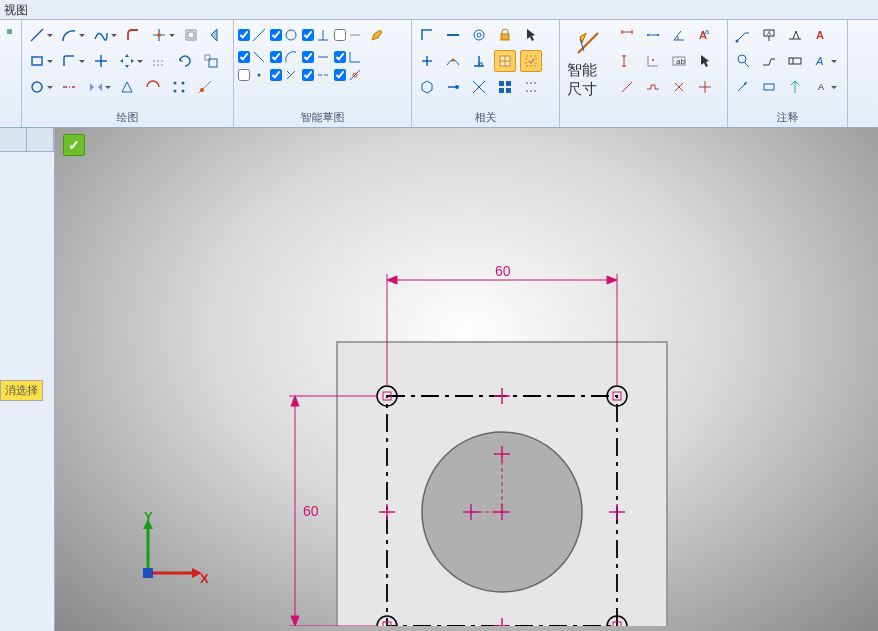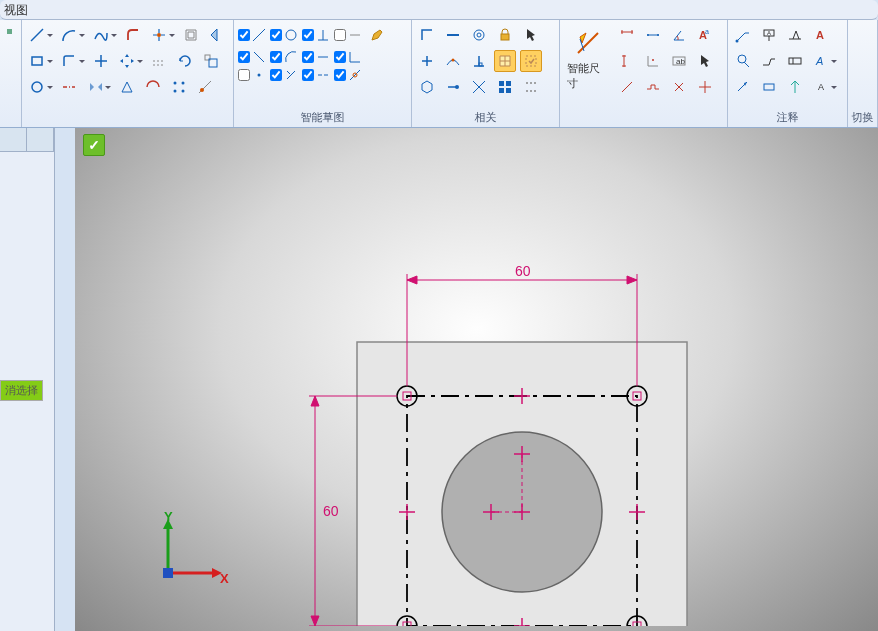--- a/index.html
+++ b/index.html
@@ -1,43 +1,43 @@
 <!DOCTYPE html>
 <html><head>
 <meta charset="utf-8">
 <style>
 * { box-sizing: border-box; margin: 0; padding: 0; }
 body { font-family: "Microsoft YaHei", sans-serif; font-size: 12px; background: #d6e3f3; width: 878px; height: 631px; overflow: hidden; }
 
-.titlebar { height: 20px; padding: 2px 4px; background: #e8eef8; border-bottom: 1px solid #a8b8d0; font-size: 12px; color: #333; border-radius: 6px; }
+.titlebar { height: 20px; padding: 2px 4px; background: #e8eef8; border-bottom: 1px solid #a8b8d0; font-size: 12px; color: #333; }
 
 .ribbon { display: flex; height: 108px; background: linear-gradient(#f5f8fc, #e4ecf8); border-bottom: 1px solid #94aed0; }
 .panel { border-right: 1px solid #b0c0d8; display: flex; flex-direction: column; position: relative; padding: 4px 4px 18px 4px; }
 .panel-label { position: absolute; bottom: 2px; left: 0; right: 0; text-align: center; font-size: 11px; color: #4a5870; }
 .icon-grid { display: flex; flex-direction: column; gap: 4px; }
 .icon-row { display: flex; gap: 4px; align-items: center; }
 .tbtn { width: 22px; height: 22px; display: flex; align-items: center; justify-content: center; border: 1px solid transparent; border-radius: 2px; cursor: pointer; position: relative; }
 .tbtn.active { background: #ffd060; border-color: #d89820; }
 .tbtn svg { width: 16px; height: 16px; }
 .tbtn.dd::after { content: ""; position: absolute; right: -6px; top: 9px; border: 3px solid transparent; border-top-color: #556; }
 .tbtn.dd { margin-right: 6px; }
 .bigbtn { display: flex; flex-direction: column; align-items: center; width: 48px; cursor: pointer; padding: 2px; border: 1px solid transparent; border-radius: 3px; }
 .bigbtn svg { width: 32px; height: 32px; }
-.bigbtn-label { font-size: 11px; color: #333; margin-top: 2px; }
+.bigbtn-label { font-size: 15px; color: #333; margin-top: 2px; }
 .check { display: flex; align-items: center; gap: 2px; font-size: 10px; }
 .check input { width: 12px; height: 12px; }
 
 .workspace { display: flex; height: 503px; }
 .leftcol { width: 55px; background: #d8e4f0; border-right: 1px solid #a0b0c8; display: flex; flex-direction: column; }
 .lefttabs { height: 24px; border-bottom: 1px solid #a0b0c8; display: flex; }
 .lefttab { flex: 1; border-right: 1px solid #a0b0c8; cursor: pointer; }
 .leftbody { flex: 1; background: #e8eef8; }
-.leftmsg { position: absolute; left: 0; top: 380px; background: #84cc16; border: 1px solid #aaa; padding: 2px 4px; font-size: 11px; color: #555; }
-
-.viewport { flex: 1; position: relative; background: radial-gradient(ellipse at 50% 40%, #fefefe 0%, #d8d8d8 45%, #888 100%); overflow: hidden; margin-left: 20px; }
+.leftmsg { position: absolute; left: 0; top: 380px; background: #fde047; border: 1px solid #aaa; padding: 2px 4px; font-size: 11px; color: #555; }
+
+.viewport { flex: 1; position: relative; background: radial-gradient(ellipse at 50% 40%, #fefefe 0%, #d8d8d8 45%, #888 100%); overflow: hidden; }
 .okicon { position: absolute; left: 8px; top: 6px; width: 22px; height: 22px; background: #6dbf2a; border: 1px solid #4a9818; border-radius: 2px; display: flex; align-items: center; justify-content: center; }
 .okicon::after { content: "✓"; color: #fff; font-weight: bold; font-size: 14px; }
 
 .sketch { position: absolute; left: 226px; top: 68px; }
 .plate { fill: #e6e6e6; stroke: #888; stroke-width: 1.5; }
 .hole { fill: #b0b0b0; stroke: #666; stroke-width: 1.5; }
 .constr { stroke: #000; stroke-width: 1.8; stroke-dasharray: 18 6 4 6; fill: none; }
 .dim { stroke: #d01070; stroke-width: 1; fill: none; }
 .dimtext { fill: #d01070; font-size: 14px; font-family: Arial; }
 .ctrpt { stroke: #d01070; stroke-width: 1.5; fill: none; }
@@ -180,20 +180,21 @@
             </svg>
           </div>
         <div class="tbtn">
             <svg viewBox="0 0 16 16">
               <path d="M2 14 L14 2" stroke="#888"></path>
               <circle cx="5" cy="11" r="2" fill="#d35400"></circle>
             </svg>
           </div>
       </div>
     </div>
+    <div class="panel-label">绘图</div>
   </div>
 
   <div class="panel" style="width:178px">
     <div class="icon-grid">
       <div class="icon-row">
         <label class="check">
             <input type="checkbox" checked="" style="">
             <svg width="14" height="14">
               <line x1="1" y1="13" x2="13" y2="1" stroke="#1563b8"></line>
             </svg>
@@ -544,23 +545,20 @@
         <div class="tbtn dd">
             <svg viewBox="0 0 16 16">
               <text x="5" y="11" font-size="9" fill="#333">A</text>
             </svg>
           </div>
       </div>
     </div>
     <div class="panel-label">注释</div>
   </div>
 
-  <div class="panel" style="flex:1">
-    <div class="panel-label">切换</div>
-  </div>
 </div>
 
 <div class="workspace">
   <div class="leftcol">
     <div class="lefttabs">
       <div class="lefttab"></div>
       <div class="lefttab"></div>
     </div>
     <div class="leftbody"></div>
   </div>

